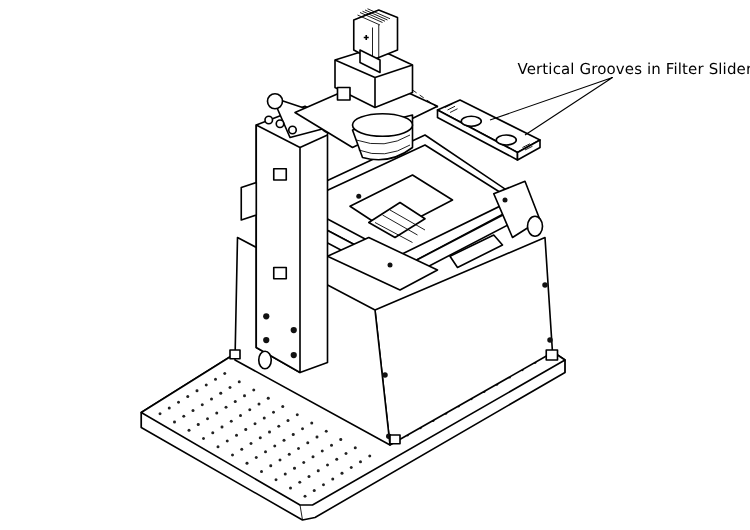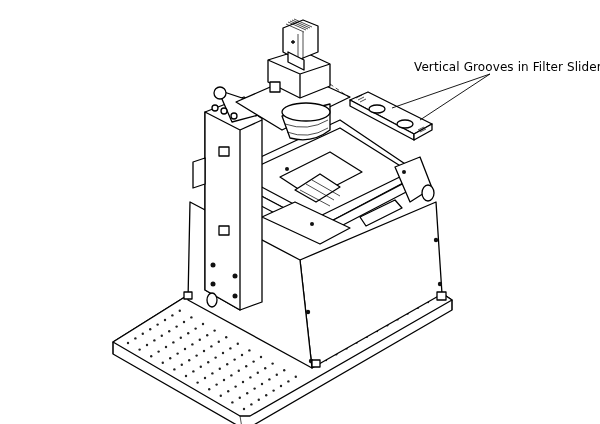--- a/index.html
+++ b/index.html
@@ -1,17 +1,17 @@
 <!DOCTYPE html>
 <html><head>
 <meta charset="utf-8">
 <style>
   html, body { margin:0; padding:0; background:#ffffff; }
   body { width:600px; height:424px; position:relative; overflow:hidden; }
-  .canvas { position:absolute; left:0; top:12px; width:600px; height:400px; }
+  .canvas { position:absolute; left:0; top:0; width:600px; height:400px; }
   .label { position:absolute; left:414px; top:48px; font-family:"DejaVu Sans", sans-serif; font-size:12px; color:#000; white-space:nowrap; letter-spacing:0.1px; }
   svg { position:absolute; left:0; top:0; }
   .ln { stroke:#000; stroke-width:1.3; fill:#fff; stroke-linejoin:round; }
   .thin { stroke:#000; stroke-width:0.7; fill:none; }
   .dot { fill:#111; }
 </style>
 </head>
 <body>
 
 <div class="canvas">

